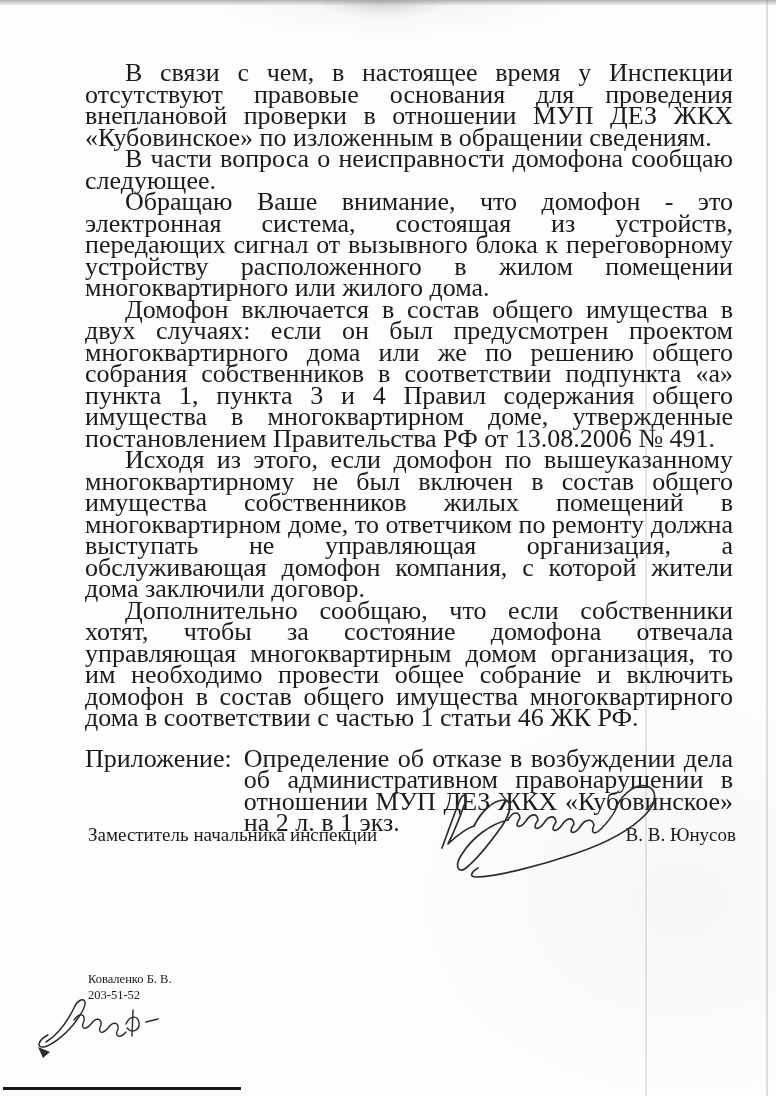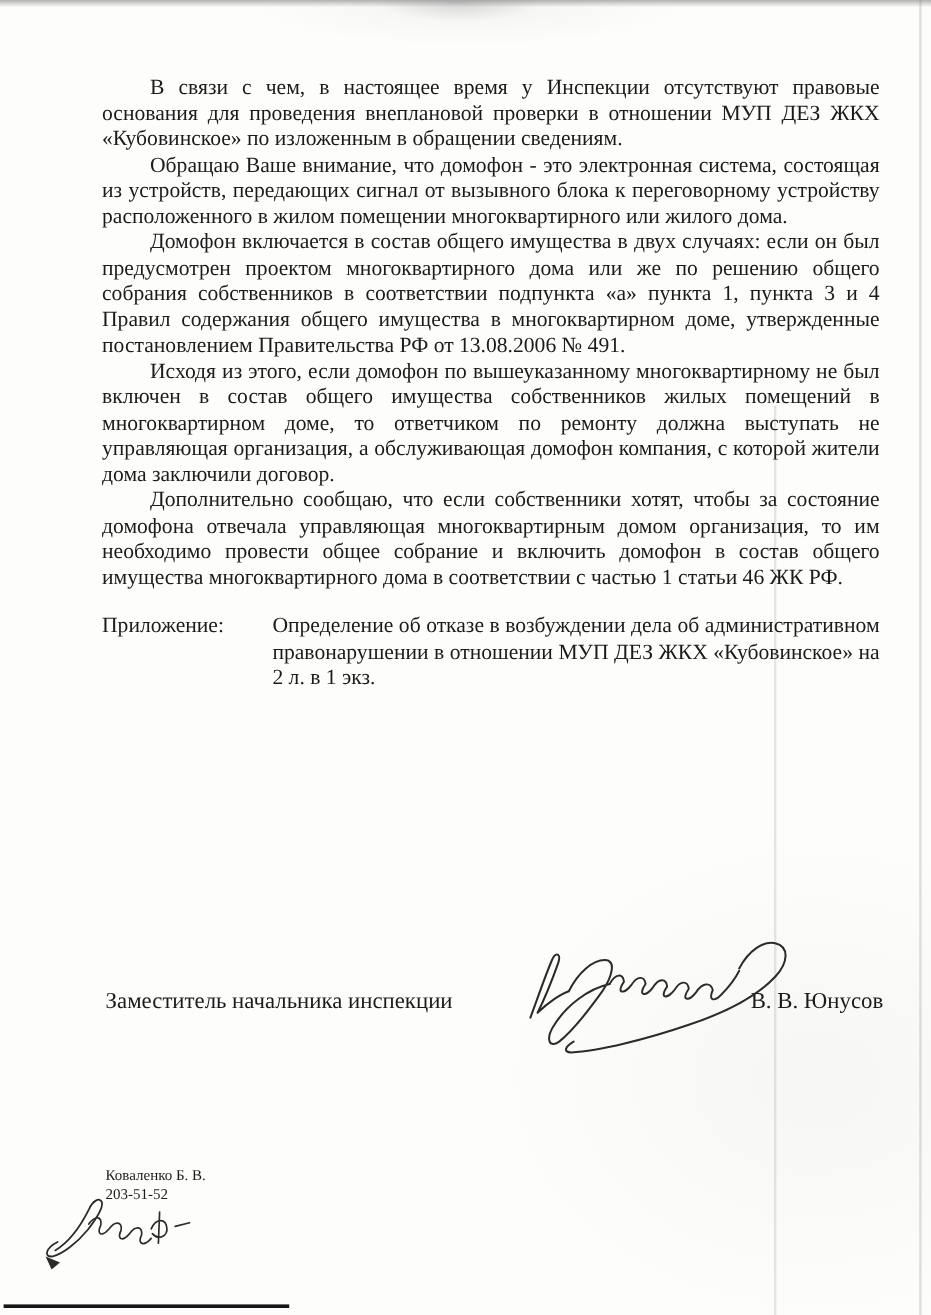--- a/index.html
+++ b/index.html
@@ -14,32 +14,31 @@
       #fdfdfc;
     font-family: "Liberation Serif", serif;
     color: #1b1b1b;
   }
   
   .content {
     position: absolute;
     left: 85px;
     top: 62px;
     width: 648px;
-    font-size: 18px;
+    font-size: 26px;
     line-height: 21.5px;
   }
   .content p {
     margin: 0;
     text-indent: 40px;
     text-align: justify;
   }
   .attachment {
     margin-top: 19px;
     display: flex;
-    gap: 12px;
   }
   .att-label { flex: 0 0 118px; }
   .att-text  { flex: 1; text-align: justify; margin-left: 12px; }
 
   .sig-row {
     position: absolute;
     left: 88px;
     right: 40px;
     top: 824px;
     display: flex;
@@ -100,20 +99,21 @@
 <div class="page">
 
   <div class="top-shadow"></div>
   <div class="smudge"></div>
   <div class="vline-mid"></div>
   <div class="vline-edge"></div>
   <div class="bottom-line"></div>
 
   <div class="content">
     <p>В связи с чем, в настоящее время у Инспекции отсутствуют правовые основания для проведения внеплановой проверки в отношении МУП ДЕЗ ЖКХ «Кубовинское» по изложенным в обращении сведениям.</p>
+    <p>В части вопроса о неисправности домофона сообщаю следующее.</p>
     <p>Обращаю Ваше внимание, что домофон - это электронная система, состоящая из устройств, передающих сигнал от вызывного блока к переговорному устройству расположенного в жилом помещении многоквартирного или жилого дома.</p>
     <p>Домофон включается в состав общего имущества в двух случаях: если он был предусмотрен проектом многоквартирного дома или же по решению общего собрания собственников в соответствии подпункта «а» пункта 1, пункта 3 и 4 Правил содержания общего имущества в многоквартирном доме, утвержденные постановлением Правительства РФ от 13.08.2006 № 491.</p>
     <p>Исходя из этого, если домофон по вышеуказанному многоквартирному не был включен в состав общего имущества собственников жилых помещений в многоквартирном доме, то ответчиком по ремонту должна выступать не управляющая организация, а обслуживающая домофон компания, с которой жители дома заключили договор.</p>
     <p>Дополнительно сообщаю, что если собственники хотят, чтобы за состояние домофона отвечала управляющая многоквартирным домом организация, то им необходимо провести общее собрание и включить домофон в состав общего имущества многоквартирного дома в соответствии с частью 1 статьи 46 ЖК РФ.</p>
 
     <div class="attachment">
       <div class="att-label">Приложение:</div>
       <div class="att-text">Определение об отказе в возбуждении дела об административном правонарушении в отношении МУП ДЕЗ ЖКХ «Кубовинское» на 2 л. в 1 экз.</div>
     </div>
   </div>

